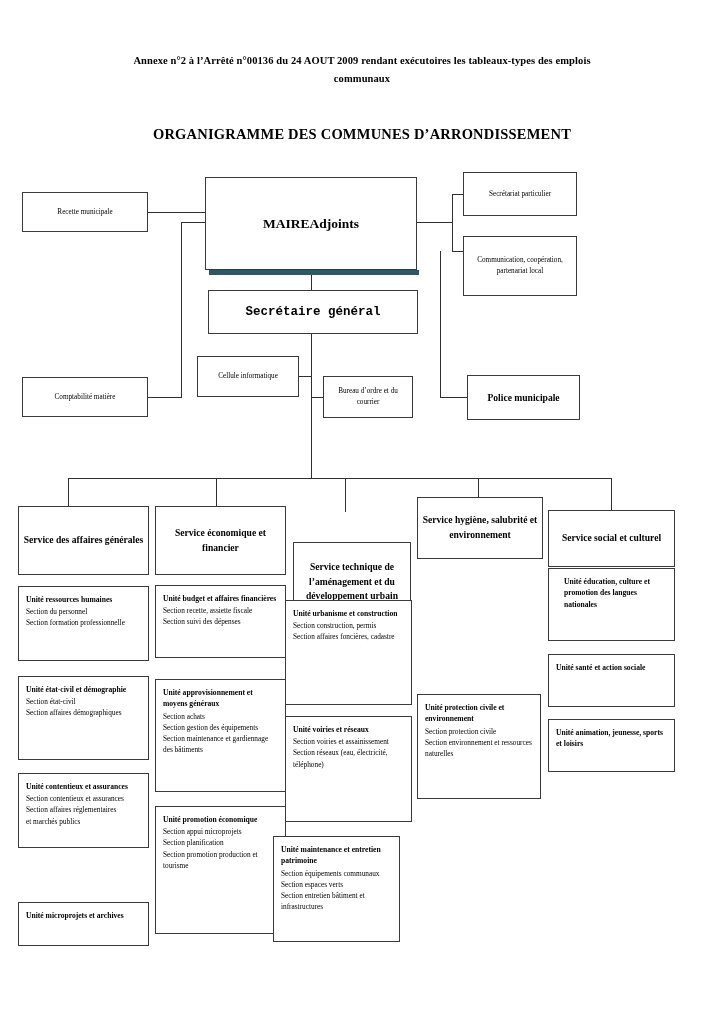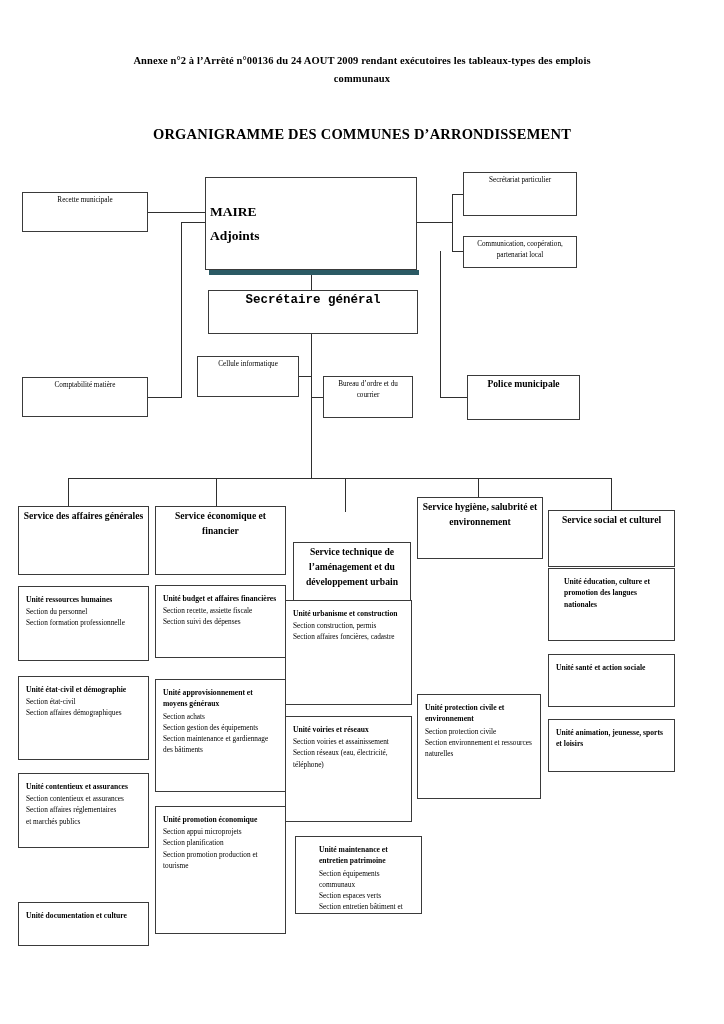--- a/index.html
+++ b/index.html
@@ -50,21 +50,21 @@
     box-sizing: border-box;
     overflow: hidden;
   }
   .box .inner {
     width: 100%;
     height: 100%;
     display: flex;
     box-sizing: border-box;
   }
   .ctr .inner {
-    align-items: flex-start;
+    align-items: center;
     justify-content: center;
     text-align: center;
     padding: 2px 4px;
   }
   .tl .inner {
     align-items: flex-start;
     justify-content: flex-start;
     flex-direction: column;
     padding: 7px 6px 4px 7px;
   }
@@ -136,33 +136,33 @@
   <div class="ln-v" style="left:611px; top:478px; height:32px;"></div>
 
   <div class="box ctr" style="left:22px; top:192px; width:126px; height:40px;">
     <div class="inner">
         <span class="t-small">Recette municipale</span>
       </div>
   </div>
 
   <div class="teal-shadow" style="left:209px; top:270px; width:210px; height:5px;"></div>
   <div class="box ctr" style="left:205px; top:177px; width:212px; height:93px;">
-    <div class="inner" style="flex-direction:column;">
+    <div class="inner" style="">
       <span class="t-maire">MAIRE</span>
       <span class="t-maire">Adjoints</span>
     </div>
   </div>
 
   <div class="box ctr" style="left:463px; top:172px; width:114px; height:44px;">
     <div class="inner">
         <span class="t-small">Secrétariat particulier</span>
       </div>
   </div>
 
-  <div class="box ctr" style="left:463px; top:236px; width:114px; height:32px;">
+  <div class="box ctr" style="left:463px; top:236px; width:114px; height:60px;">
     <div class="inner">
         <span class="t-small">Communication, coopération, partenariat local</span>
       </div>
   </div>
 
   <div class="box ctr" style="left:208px; top:290px; width:210px; height:44px;font-family:Liberation Mono, monospace;">
     <div class="inner">
         <span class="t-sg">Secrétaire général</span>
       </div>
   </div>
@@ -241,21 +241,21 @@
     <div class="inner">
       <span class="unit-title">Unité contentieux et assurances</span>
       <span class="unit-line">Section contentieux et assurances</span>
       <span class="unit-line">Section affaires réglementaires</span>
       <span class="unit-line">et marchés publics</span>
     </div>
   </div>
 
   <div class="box tl" style="left:18px; top:902px; width:131px; height:44px;">
     <div class="inner">
-      <span class="unit-title">Unité documentation et culture</span>
+      <span class="unit-title">Unité microprojets et archives</span>
     </div>
   </div>
 
   <div class="box tl" style="left:155px; top:585px; width:131px; height:73px;">
     <div class="inner">
       <span class="unit-title">Unité budget et affaires financières</span>
       <span class="unit-line">Section recette, assiette fiscale</span>
       <span class="unit-line">Section suivi des dépenses</span>
     </div>
   </div>
@@ -287,21 +287,21 @@
   </div>
 
   <div class="box tl" style="left:285px; top:716px; width:127px; height:106px;">
     <div class="inner">
       <span class="unit-title">Unité voiries et réseaux</span>
       <span class="unit-line">Section voiries et assainissement</span>
       <span class="unit-line">Section réseaux (eau, électricité, téléphone)</span>
     </div>
   </div>
 
-  <div class="box tl" style="left:295px; top:836px; width:127px; height:78px;padding-left:16px;">
+  <div class="box tl" style="left:273px; top:836px; width:127px; height:106px;">
     <div class="inner">
       <span class="unit-title">Unité maintenance et entretien patrimoine</span>
       <span class="unit-line">Section équipements communaux</span>
       <span class="unit-line">Section espaces verts</span>
       <span class="unit-line">Section entretien bâtiment et infrastructures</span>
     </div>
   </div>
 
 
   <div class="box tl" style="left:417px; top:694px; width:124px; height:105px;">

